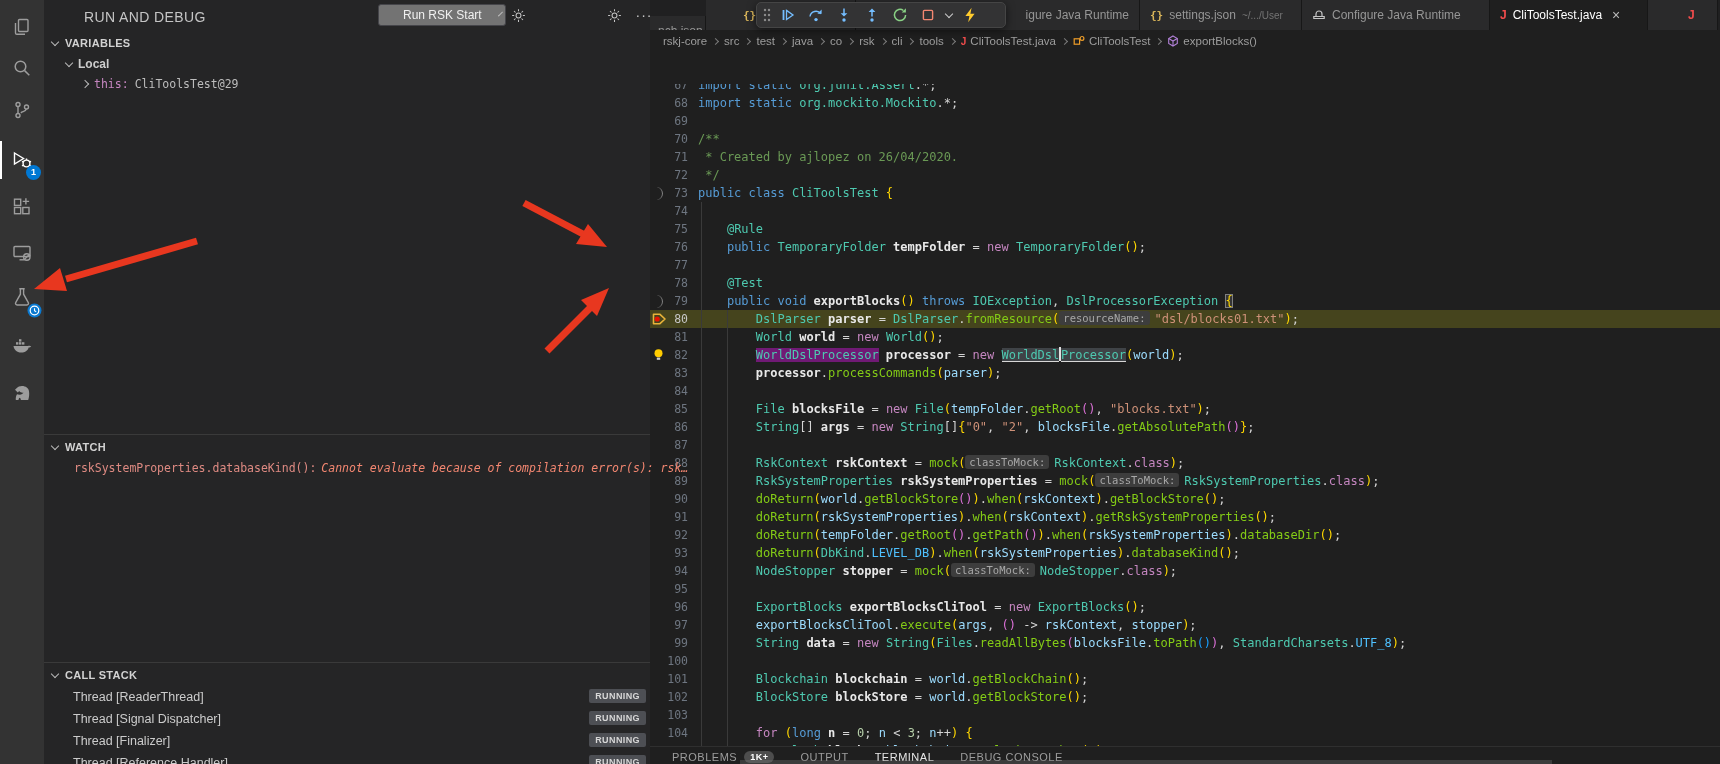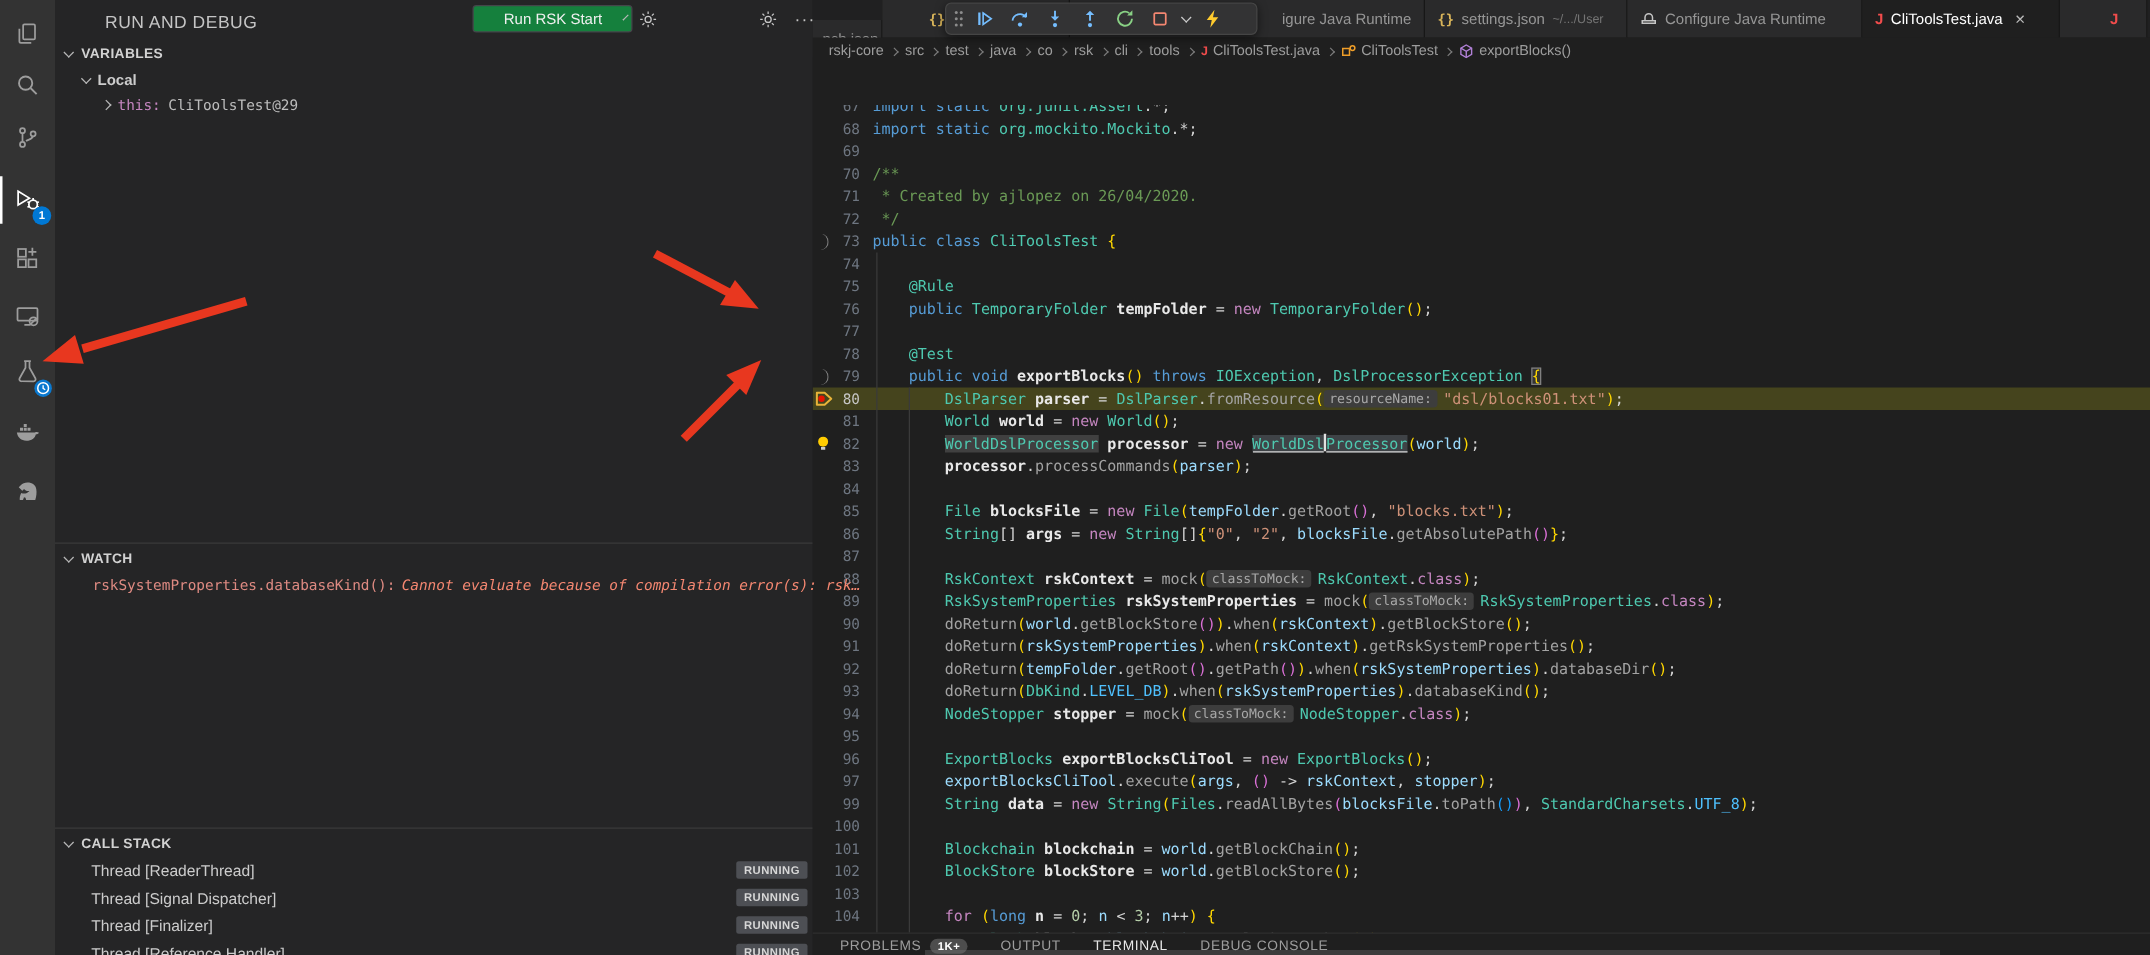--- a/index.html
+++ b/index.html
@@ -11,21 +11,21 @@
   .activitybar { position:absolute; left:0; top:0; width:44px; height:764px; background:#333333; z-index:4; }
   .ab-item { position:absolute; left:0; width:44px; height:44px; display:flex; align-items:center; justify-content:center; color:#9d9d9d; cursor:pointer; }
   .ab-item.active { color:#ffffff; }
   .ab-ind { position:absolute; left:0; width:2px; height:38px; background:#ffffff; }
   .ab-badge { position:absolute; right:3px; bottom:2px; min-width:15px; height:15px; background:#0078d4; color:#fff; border-radius:50%; font-size:9px; line-height:15px; text-align:center; font-weight:bold; }
   .ab-clock { position:absolute; right:2px; bottom:1px; }
 
   
   .sidebar { position:absolute; left:44px; top:0; width:606px; height:764px; background:#252526; color:#cccccc; z-index:3; }
   .sb-title { position:absolute; left:16px; top:9px; font-size:14px; letter-spacing:.4px; color:#c5c5c5;margin-left:24px; }
-  .run-btn { position:absolute; left:334px; top:4px; width:128px; height:22px; background:#15803d; border:1px solid #45454a; border-radius:3px; display:flex; align-items:center; padding:0 6px; gap:18px; cursor:pointer; }
+  .run-btn { position:absolute; left:334px; top:4px; width:128px; height:22px; background:#737373; border:1px solid #45454a; border-radius:3px; display:flex; align-items:center; padding:0 6px; gap:18px; cursor:pointer; }
   .run-btn .lbl { font-size:12px; color:#f0f0f0; white-space:nowrap; }
   .hdr-ic { position:absolute; top:6px; width:20px; height:18px; display:flex; align-items:center; justify-content:center; color:#c5c5c5; cursor:pointer; }
   .dots { font-size:14px; letter-spacing:1px; color:#c5c5c5; }
 
   .chev { display:inline-block; width:6px; height:6px; border-right:1.4px solid #b8b8b8; border-bottom:1.4px solid #b8b8b8; }
   .chev.d { transform:rotate(45deg); margin-top:-3px; }
   .chev.r { transform:rotate(-45deg); }
 
   .sec-h { position:absolute; left:0; width:100%; height:22px; display:flex; align-items:center; gap:7px; padding-left:8px; font-size:11px; font-weight:bold; color:#d2d2d2; letter-spacing:.3px; cursor:pointer; }
   .sec-line { position:absolute; left:0; width:100%; height:0; border-top:1px solid #3a3a3a; }
@@ -66,25 +66,25 @@
   .cline { position:relative; height:18px; line-height:18px; white-space:pre; }
   .cline.cur { background:#45441d; }
   .gicon { position:absolute; left:2px; top:2px; width:15px; height:14px; display:flex; align-items:center; }
   .g-arc { display:inline-block; width:8px; height:13px; border-right:1.7px solid #848484; border-top-right-radius:8px; border-bottom-right-radius:8px; margin-left:3px; }
   .lnum { position:absolute; left:0; top:0; width:38px; text-align:right; color:#6e7681; font-size:11.5px; }
   .cline.cur .lnum { color:#c6c6c6; }
   .lcontent { position:absolute; left:48px; top:0; }
   .guide { position:absolute; width:1px; background:#3a3a3a; }
 
   .tk-p { color:#d4d4d4; } .tk-k { color:#569cd6; } .tk-c { color:#c586c0; }
-  .tk-t { color:#4ec9b0; } .tk-f { color:#a3a3a3; } .tk-v { color:#9cdcfe; }
+  .tk-t { color:#4ec9b0; } .tk-f { color:#84cc16; } .tk-v { color:#9cdcfe; }
   .tk-d { color:#e8e8e8; font-weight:bold; } .tk-s { color:#ce9178; }
   .tk-m { color:#6a9955; } .tk-n { color:#b5cea8; } .tk-o { color:#4fc1ff; }
   .tk-b1 { color:#ffd700; } .tk-b2 { color:#da70d6; } .tk-b3 { color:#179fff; }
-  .tk-bg { background:#404040; }
+  .tk-bg { background:#701a75; }
   .tk-bgu { background:#3f4347; box-shadow:inset 0 -1px 0 #d7d7d7; }
   .tk-match { outline:1px solid #808080; outline-offset:-1px; background:rgba(120,120,120,.25); }
   .inlay { display:inline-block; background:#3d3d3d; color:#a8a8a8; border-radius:3px; padding:0 4px; margin-right:5px; font-size:10.5px; line-height:14px; vertical-align:1px; }
   .cursorbar { display:inline-block; width:1.6px; height:14px; background:#e0e0e0; vertical-align:-2px; }
 
   .hscroll { position:absolute; left:90px; top:676px; width:812px; height:18px; background:rgba(121,121,121,.32); z-index:3; }
 
   .panel { position:absolute; left:0; top:746px; width:1070px; height:18px; background:#1f1f1f; border-top:1px solid #2f2f2f; display:flex; align-items:flex-start; gap:26px; padding:4px 0 0 22px; }
   .ptab { font-size:11px; letter-spacing:.5px; color:#9d9d9d; display:flex; align-items:center; cursor:pointer; white-space:nowrap; }
   .ptab.active { color:#e7e7e7; }

